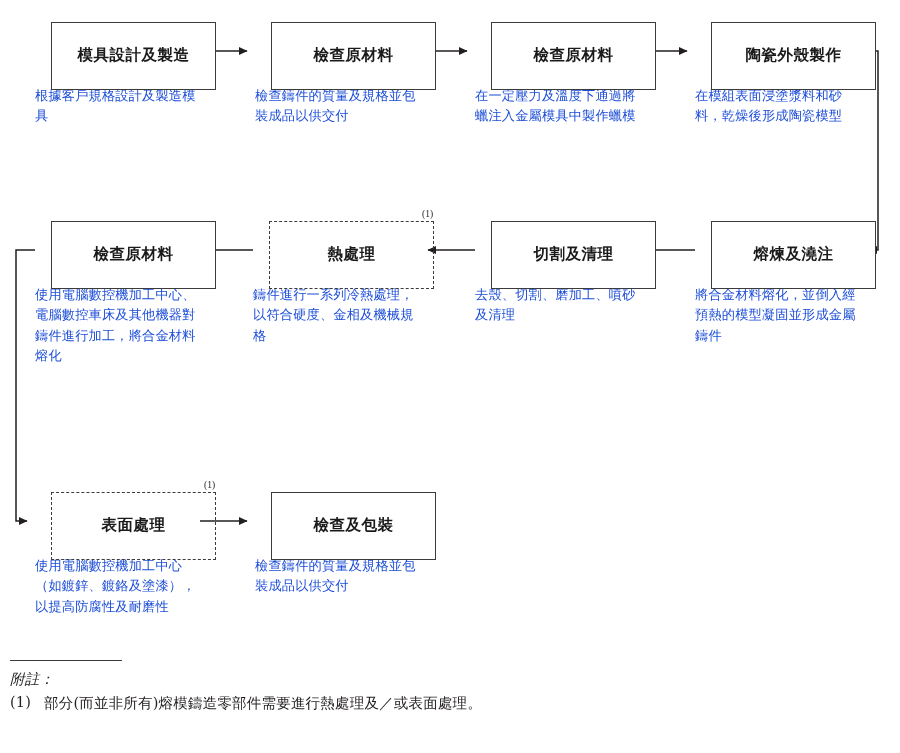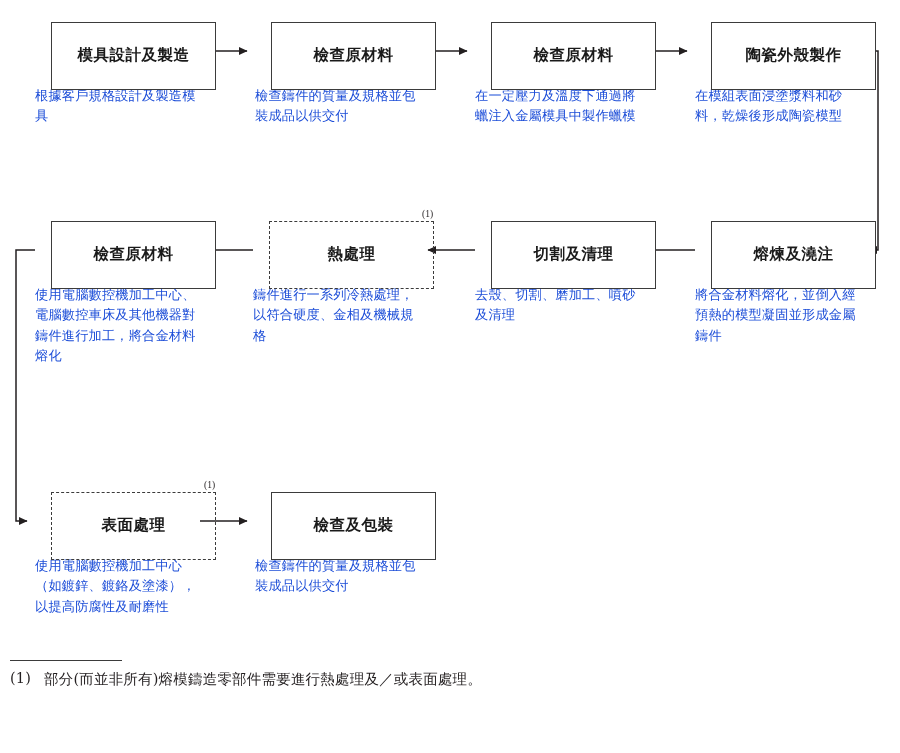--- a/index.html
+++ b/index.html
@@ -194,19 +194,20 @@
 
   <div class="node" style="left:255px;top:492px;">
     <div class="box">
       <span class="title">檢查及包裝</span>
     </div>
     <div class="desc">檢查鑄件的質量及規格並包裝成品以供交付</div>
   </div>
 
   <div class="footnote">
     <div class="fn-rule"></div>
+    <div class="fn-label">附註：</div>
     <div class="fn-row">
       <span class="fn-num">(1)</span>
       <span class="fn-text">部分(而並非所有)熔模鑄造零部件需要進行熱處理及／或表面處理。</span>
     </div>
   </div>
 
 </div>
 
 </body></html>

